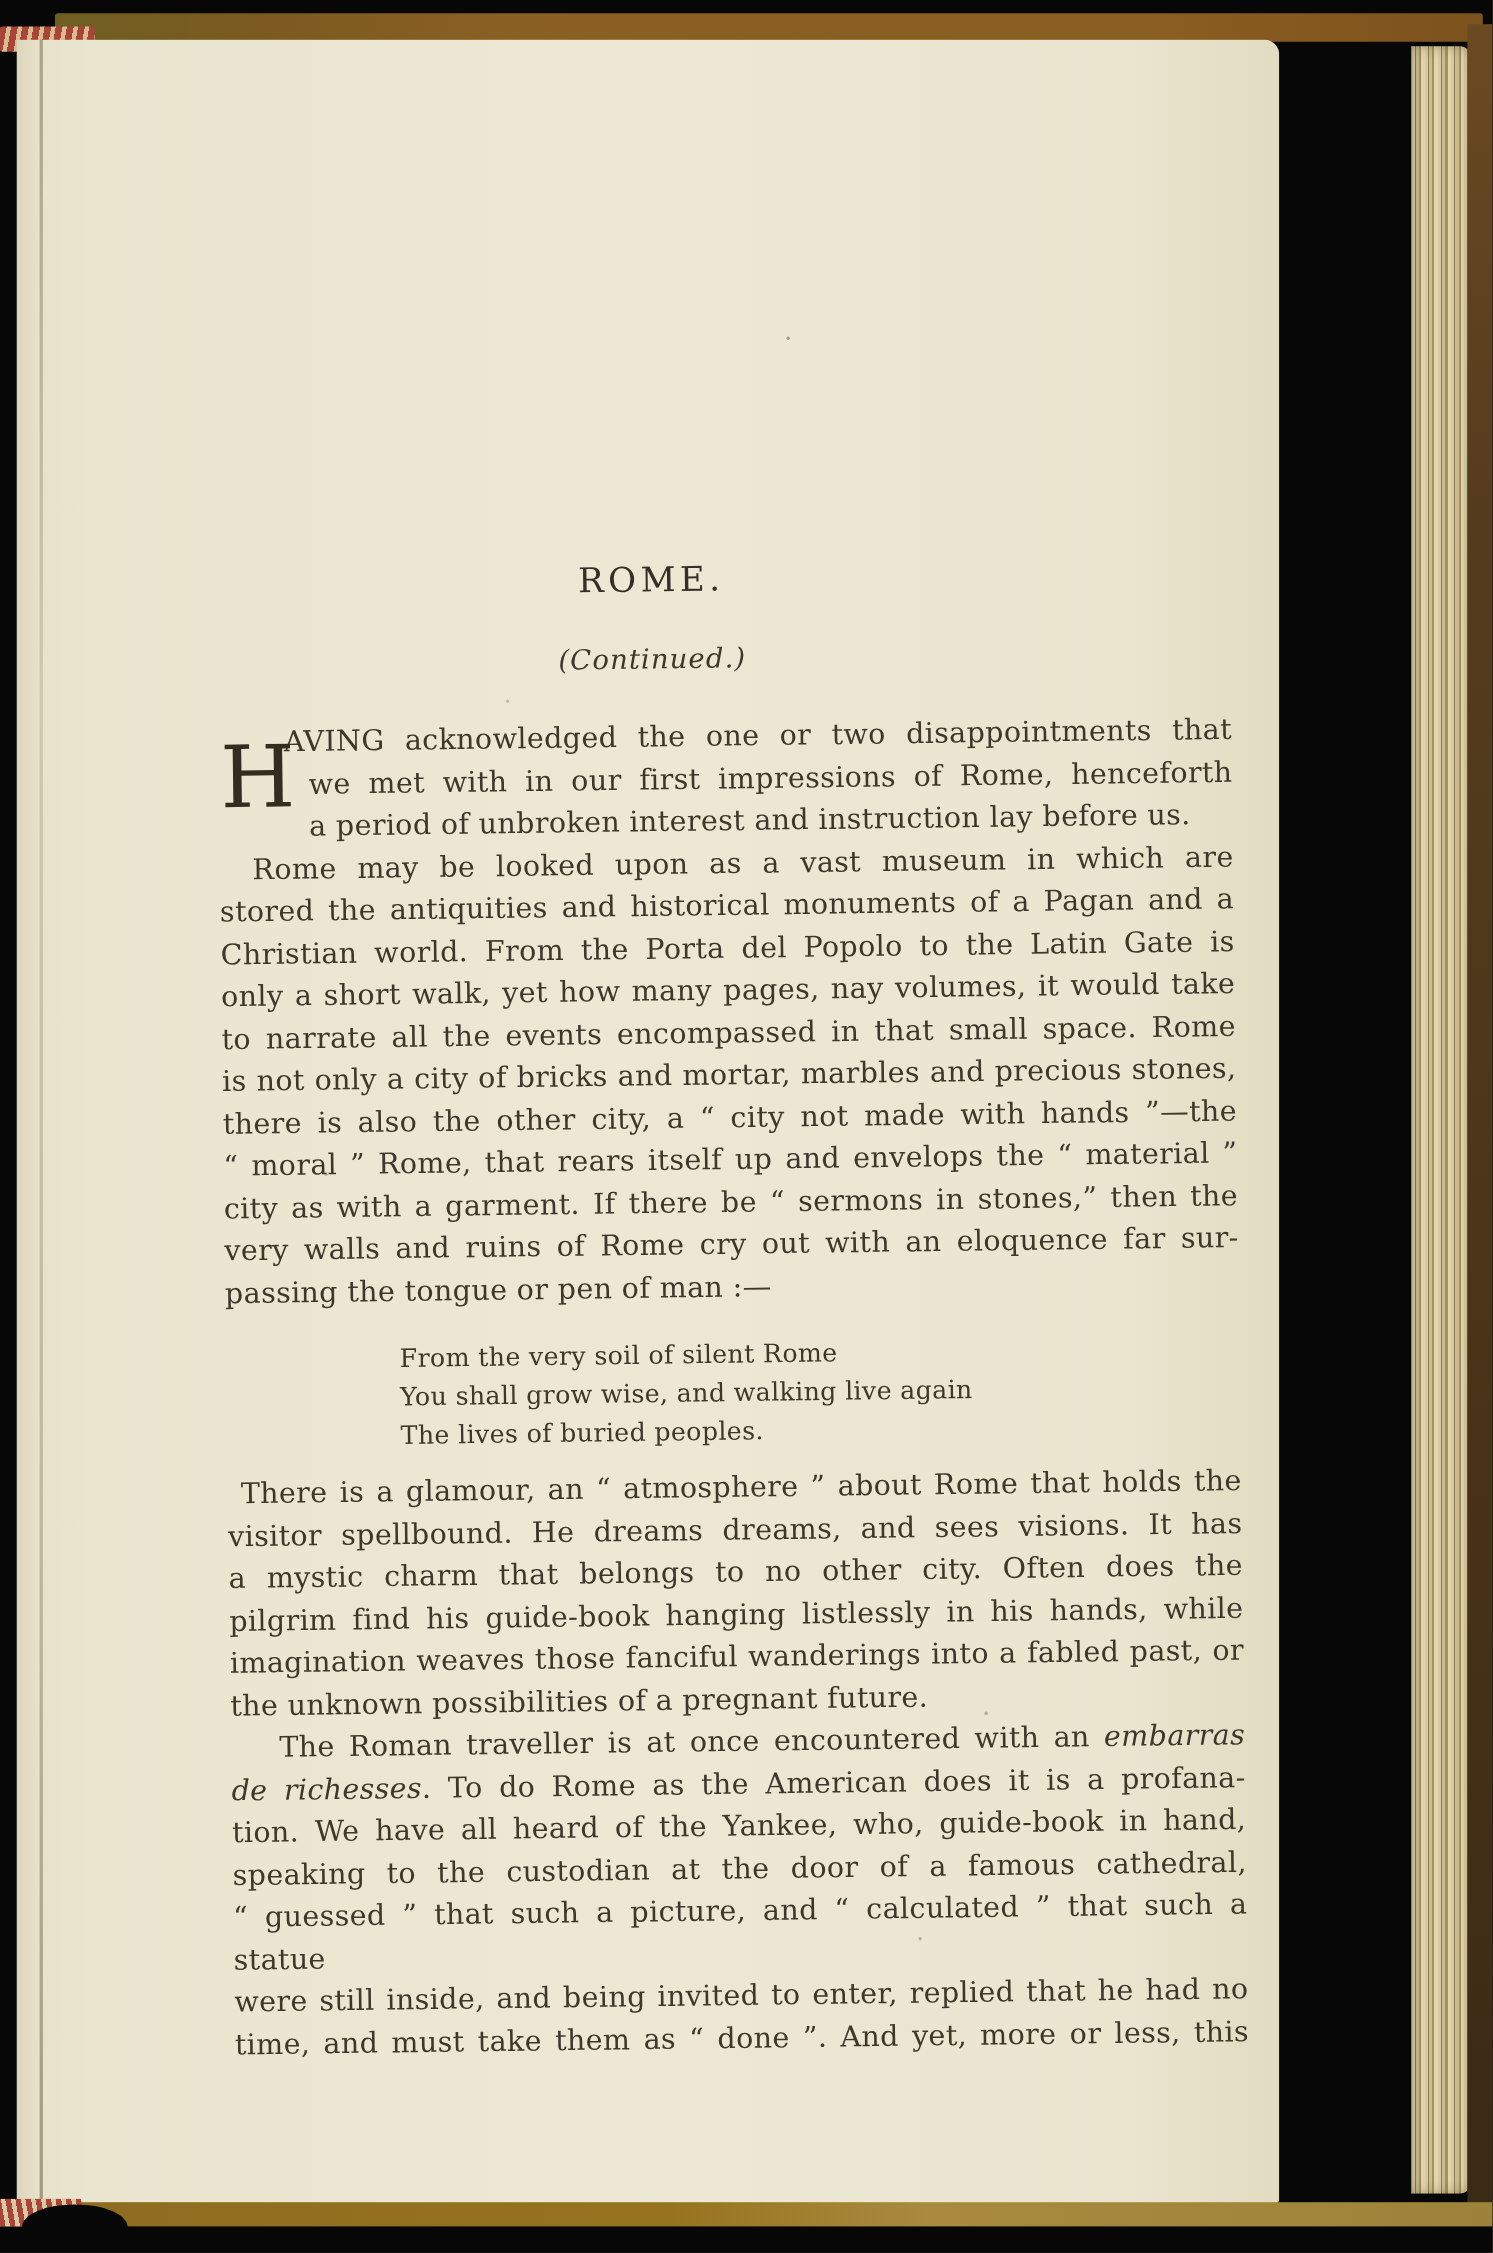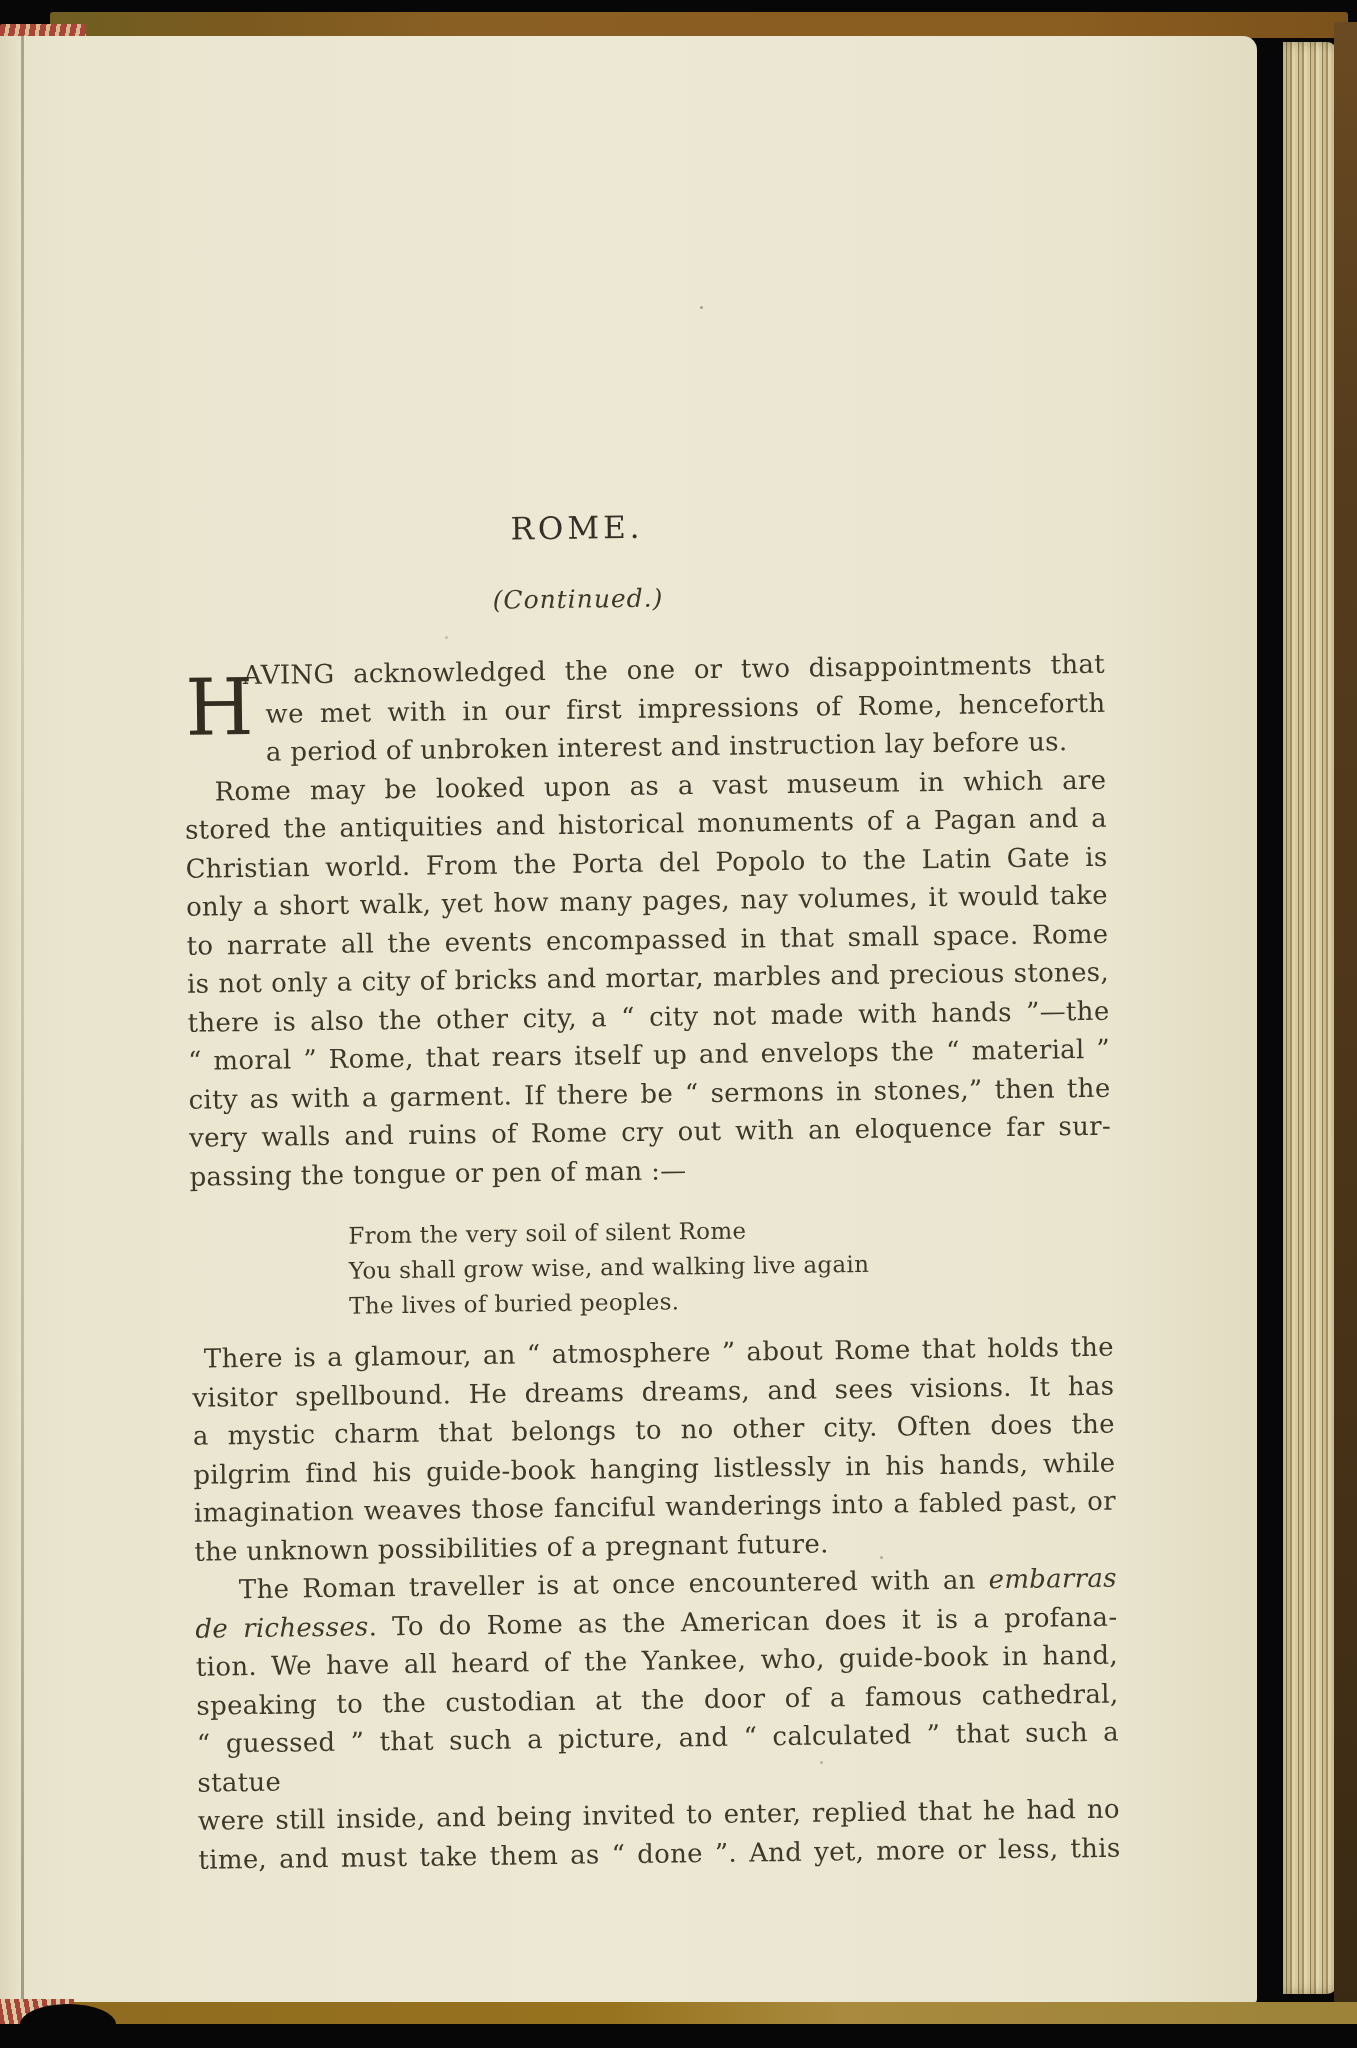--- a/index.html
+++ b/index.html
@@ -38,21 +38,21 @@
   .headband-bottom {
     position:absolute; left:0; top:1999px; width:74px; height:25px;
     background:repeating-linear-gradient(80deg, var(--headband,#a84438) 0 5px, #d8c9a2 5px 9px);
   }
   .shadow-blob {
     position:absolute; left:20px; top:2004px; width:96px; height:26px;
     background:#070707; border-radius:60% 60% 0 0 / 95% 95% 0 0;
   }
   
   .page {
-    position:absolute; left:0; top:36px; width:1257px; height:1967px;
+    position:absolute; left:15px; top:36px; width:1148px; height:1967px;
     background:linear-gradient(90deg,#dcd5ba 0px, #e7e2ca 20px, var(--paper,#eae5cf) 70px,
                #ece8d4 48%, #eae5cf 88%, #e2dcc2 99%);
     border-radius:0 14px 5px 0;
     border-bottom:1px solid #b8ad8c;
   }
   .page::before { 
     content:""; position:absolute; left:21px; top:0; width:3px; height:100%;
     background:linear-gradient(180deg, rgba(95,85,55,.45), rgba(95,85,55,.18) 30%,
                rgba(95,85,55,.30) 70%, rgba(95,85,55,.5));
     filter:blur(.4px);

